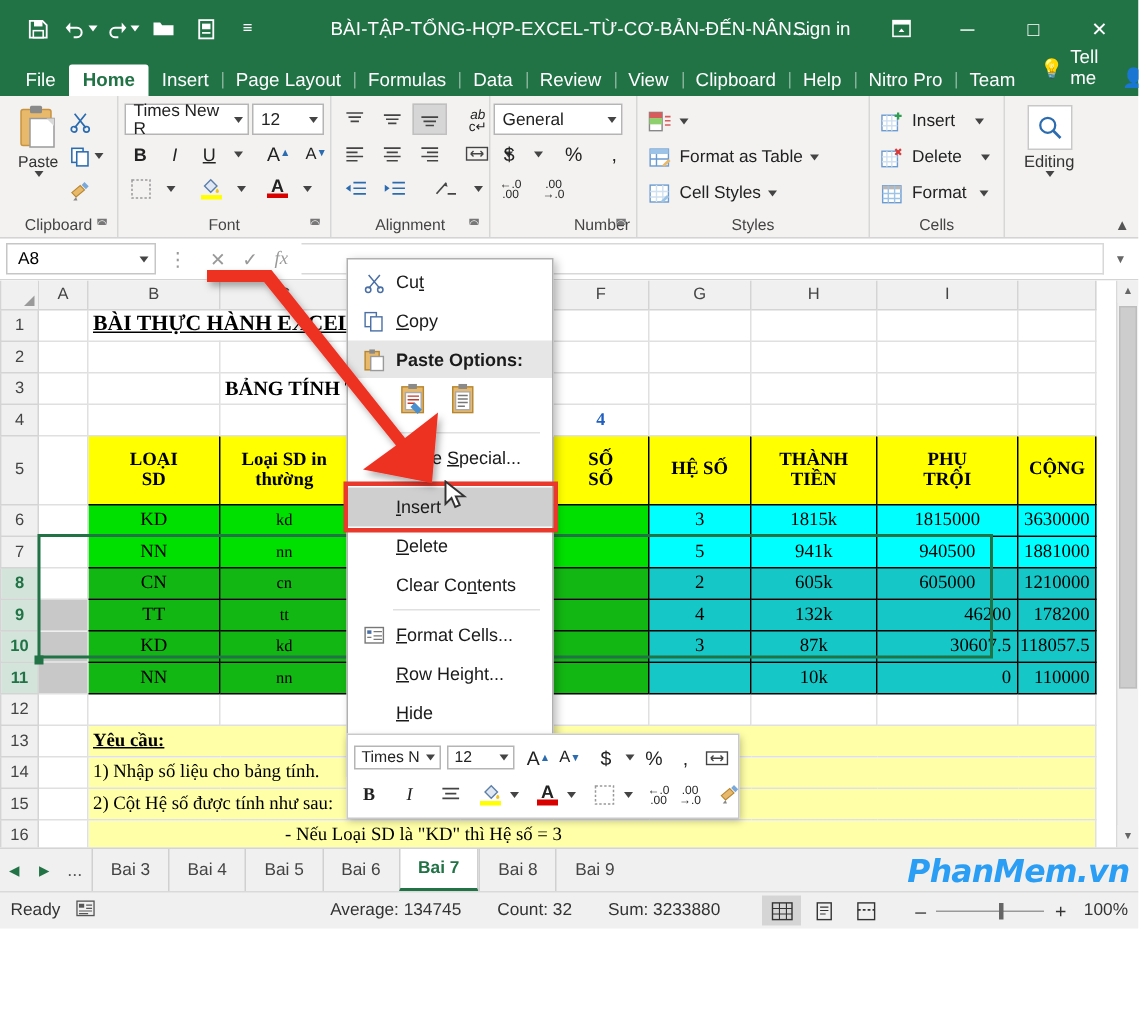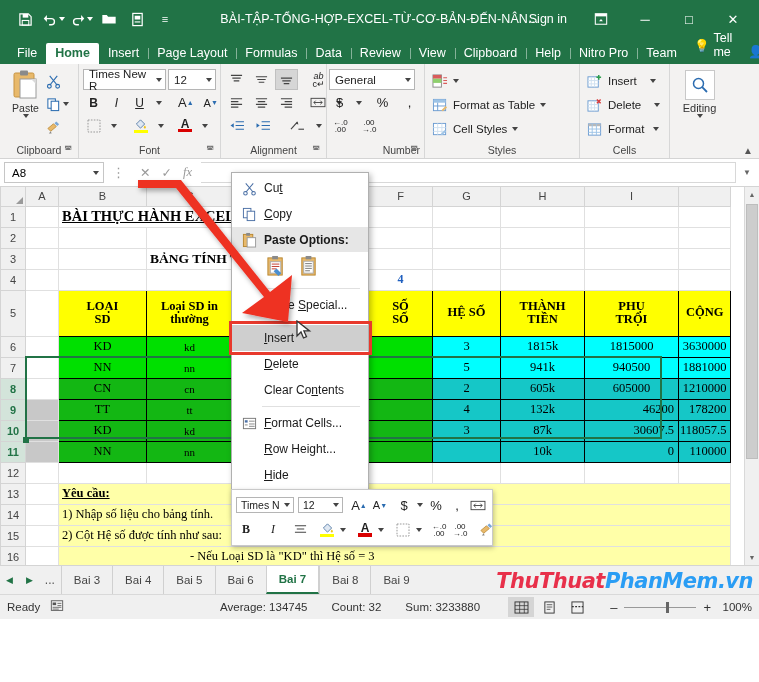--- a/index.html
+++ b/index.html
@@ -1037,21 +1037,20 @@
   </div>
   <div class="dots">...</div>
   <div class="stab">Bai 3</div>
   <div class="stab">Bai 4</div>
   <div class="stab">Bai 5</div>
   <div class="stab">Bai 6</div>
   <div class="stab active">Bai 7</div>
   <div class="stab">Bai 8</div>
   <div class="stab">Bai 9</div>
   <div class="watermark">
-    <span class="wm-r">ThuThuat</span>
       <span class="wm-b">PhanMem</span>
       <span class="wm-b">.vn</span>
   </div>
 </div>
 
 <div class="statusbar">
   <span>Ready</span>
   <span>
     <svg width="14" height="14" viewBox="0 0 16 16">
         <rect x="1.5" y="2" width="13" height="11" fill="none" stroke="#555"></rect>

